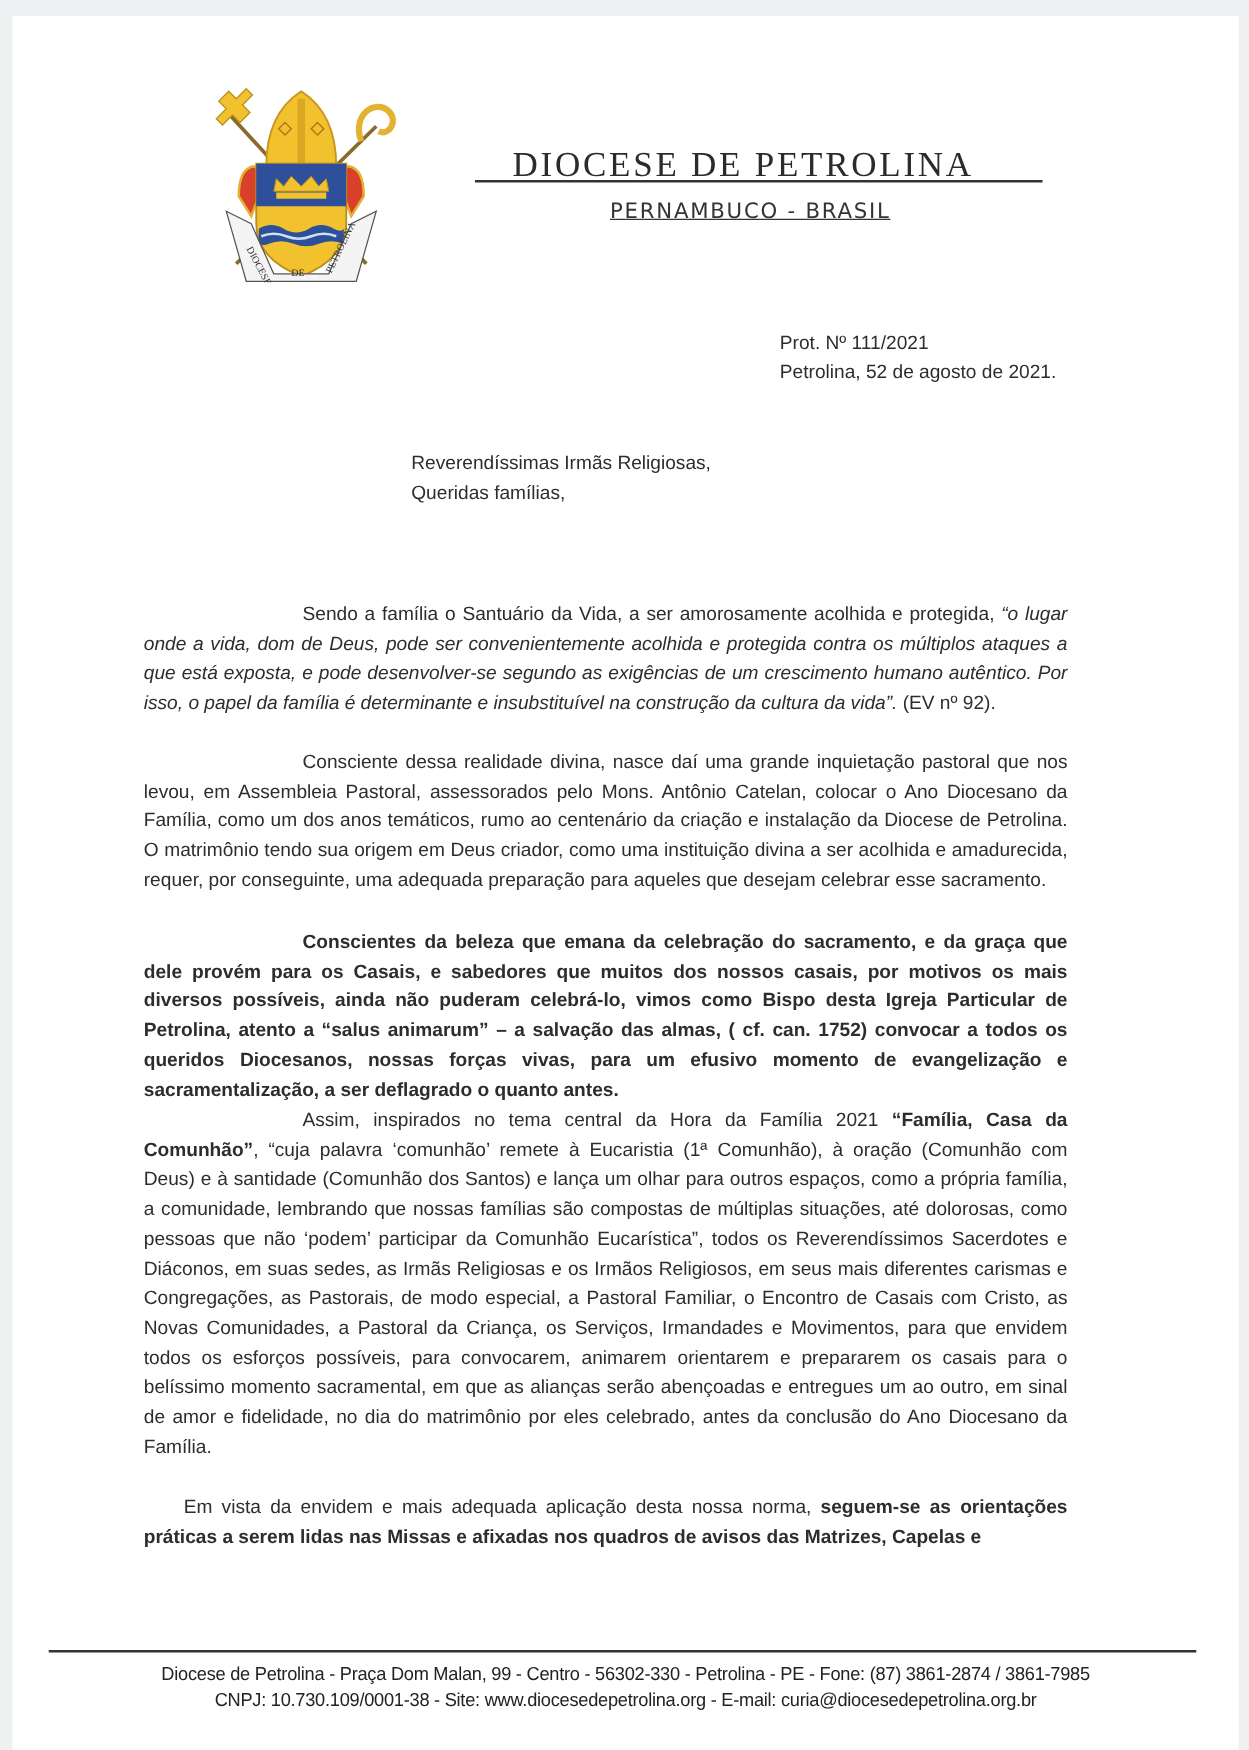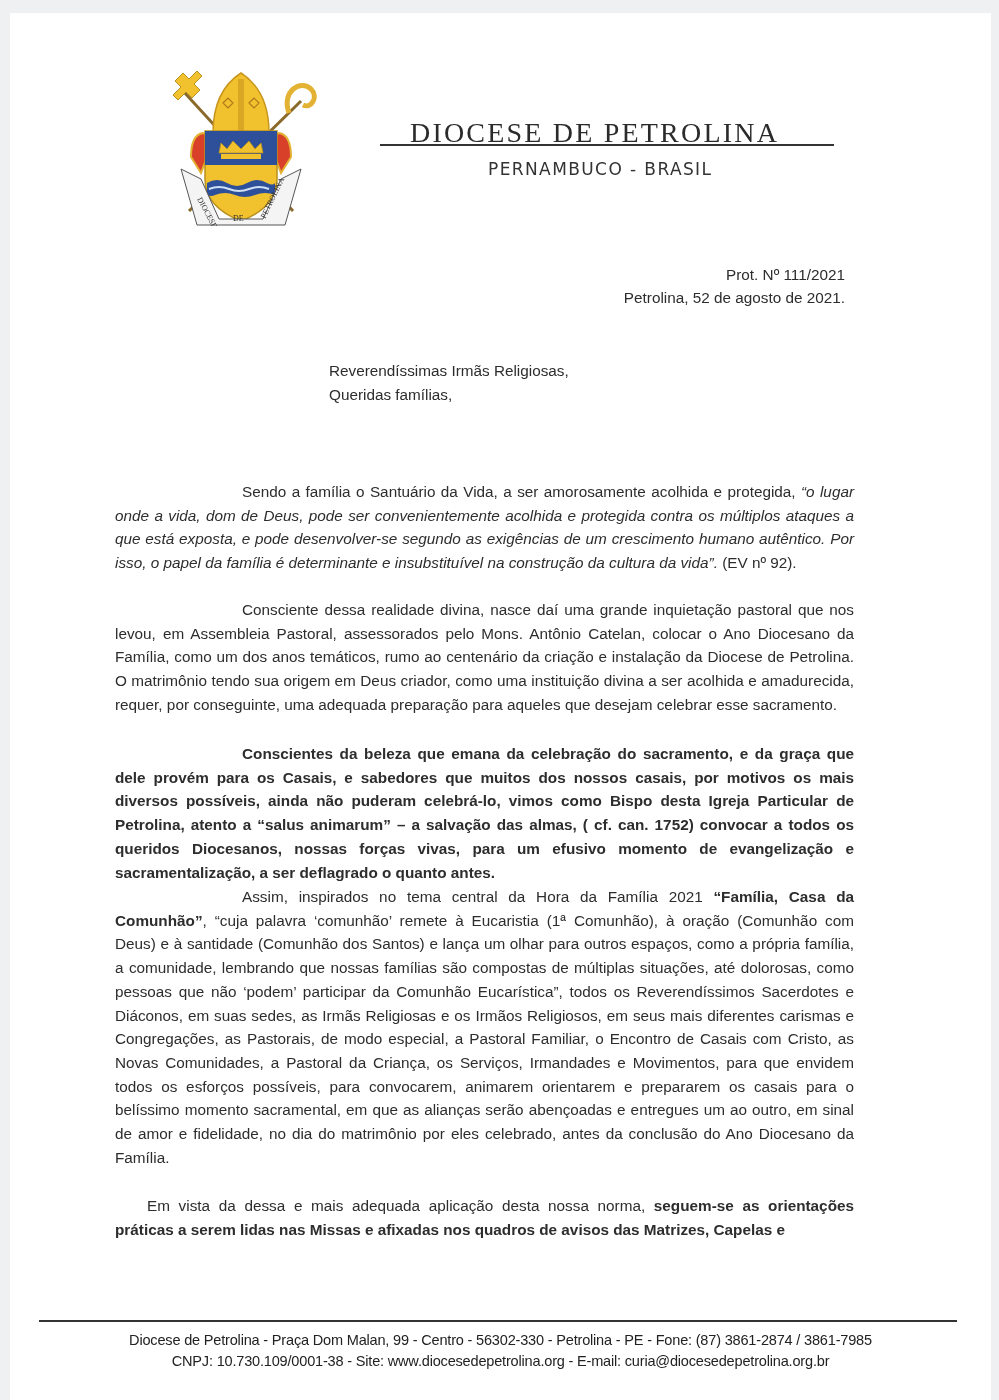--- a/index.html
+++ b/index.html
@@ -17,27 +17,27 @@
     position: absolute; left: 400px; top: 104px; width: 400px;
     font-family: Liberation Serif, serif; font-size: 28px; letter-spacing: 2.2px;
     color: #2b2b2b; font-weight: normal; white-space: nowrap;
   }
   .letterhead-rule {
     position: absolute; left: 370px; top: 131px; width: 454px; height: 2px; background: #333;
   }
   .letterhead-sub {
     position: absolute; left: 478px; top: 146px;
     font-family: "DejaVu Sans", sans-serif; font-size: 17px; letter-spacing: 1.4px;
-    color: #333; white-space: nowrap;
+    color: #333; white-space: nowrap; text-decoration: underline;
   }
 
   
   .txt { font-family: "Liberation Sans", sans-serif; font-size: 15.3px; color: #2d2d2d; }
   .prot {
-    position: absolute; right: 146px; top: 250px; text-align: right; line-height: 23px;
+    position: absolute; right: 146px; top: 250px; line-height: 23px;
   }
   .salutation { position: absolute; left: 319px; top: 346px; line-height: 23.5px; }
 
   .body-block {
     position: absolute; left: 105px; width: 739px;
     text-align: justify; line-height: 23.7px;
   }
   .body-block p { text-indent: 127px; }
   .body-block p.small-indent { text-indent: 32px; }
   .it { font-style: italic; }
@@ -128,21 +128,21 @@
 
   <div id="para3" class="body-block txt">
     <p>Conscientes da beleza que emana da celebração do sacramento, e da graça que dele provém para os Casais, e sabedores que muitos dos nossos casais, por motivos os mais diversos possíveis, ainda não puderam celebrá-lo, vimos como Bispo desta Igreja Particular de Petrolina, atento a “salus animarum” – a salvação das almas, ( cf. can. 1752) convocar a todos os queridos Diocesanos, nossas forças vivas, para um efusivo momento de evangelização e sacramentalização, a ser deflagrado o quanto antes.</p>
   </div>
 
   <div id="para4" class="body-block txt">
     <p><span>Assim, inspirados no tema central da Hora da Família 2021 </span><span class="b">“Família, Casa da Comunhão”</span><span>, “cuja palavra ‘comunhão’ remete à Eucaristia (1ª Comunhão), à oração (Comunhão com Deus) e à santidade (Comunhão dos Santos) e lança um olhar para outros espaços, como  a própria família, a comunidade, lembrando que nossas famílias são compostas de múltiplas situações, até dolorosas, como pessoas que não ‘podem’ participar da Comunhão Eucarística”, todos os Reverendíssimos Sacerdotes e Diáconos, em suas sedes, as Irmãs Religiosas e os Irmãos Religiosos, em seus mais diferentes carismas e Congregações, as Pastorais, de modo especial, a Pastoral Familiar, o Encontro de Casais com Cristo, as Novas Comunidades, a Pastoral da Criança, os Serviços, Irmandades e Movimentos, para que envidem todos os esforços possíveis, para convocarem, animarem  orientarem e prepararem os casais para o belíssimo momento sacramental, em que as alianças serão abençoadas e entregues um ao outro, em sinal de amor e fidelidade, no dia do matrimônio por eles celebrado, antes da conclusão do Ano Diocesano da Família.</span></p>
   </div>
 
   <div id="para5" class="body-block txt">
-    <p class="small-indent"><span>Em vista da dessa e mais adequada aplicação desta nossa norma, </span><span class="b">seguem-se as orientações práticas a serem lidas nas Missas e afixadas nos quadros de avisos das Matrizes, Capelas e</span></p>
+    <p class="small-indent"><span>Em vista da envidem e mais adequada aplicação desta nossa norma, </span><span class="b">seguem-se as orientações práticas a serem lidas nas Missas e afixadas nos quadros de avisos das Matrizes, Capelas e</span></p>
   </div>
 
   <div class="footer-rule"></div>
   <div class="footer">
     <div>Diocese de Petrolina - Praça Dom Malan, 99 - Centro - 56302-330   -   Petrolina - PE  - Fone: (87) 3861-2874 / 3861-7985</div>
     <div>CNPJ: 10.730.109/0001-38  -  Site: www.diocesedepetrolina.org - E-mail: curia@diocesedepetrolina.org.br</div>
   </div>
 </div>
 
 </body></html>

